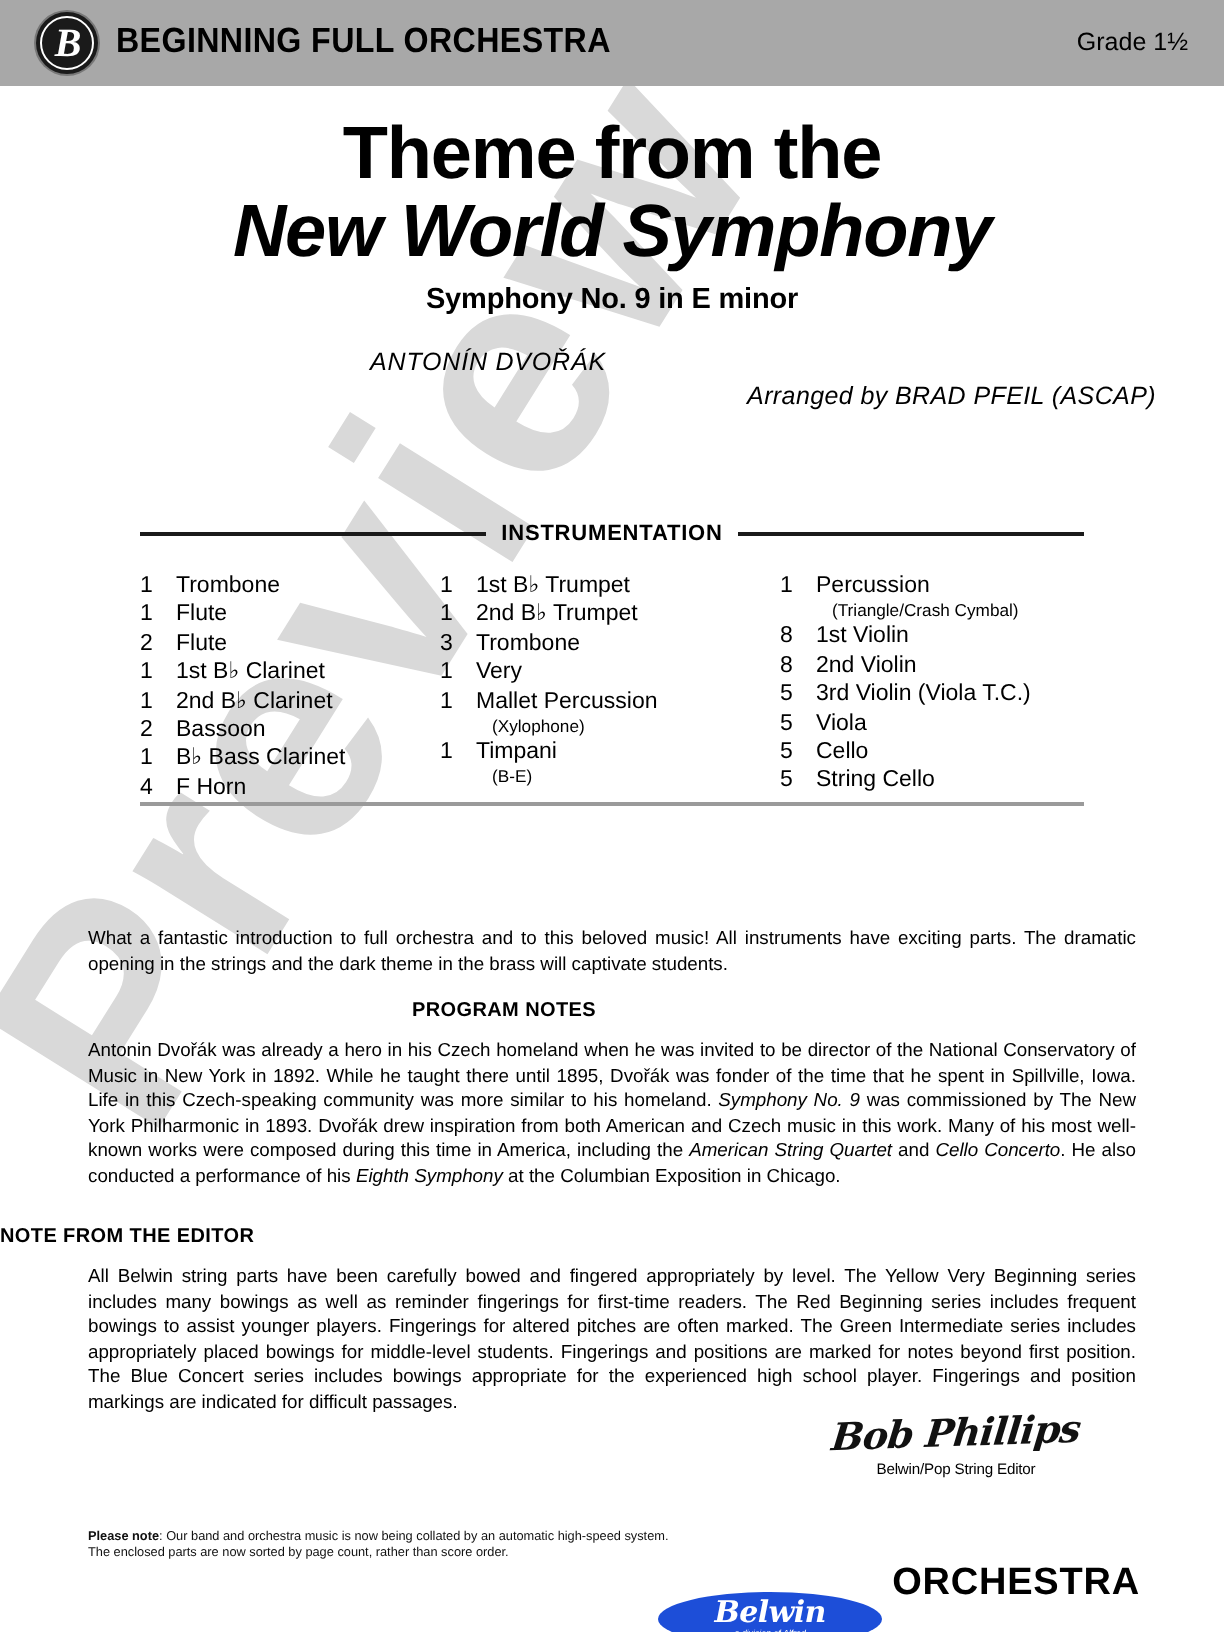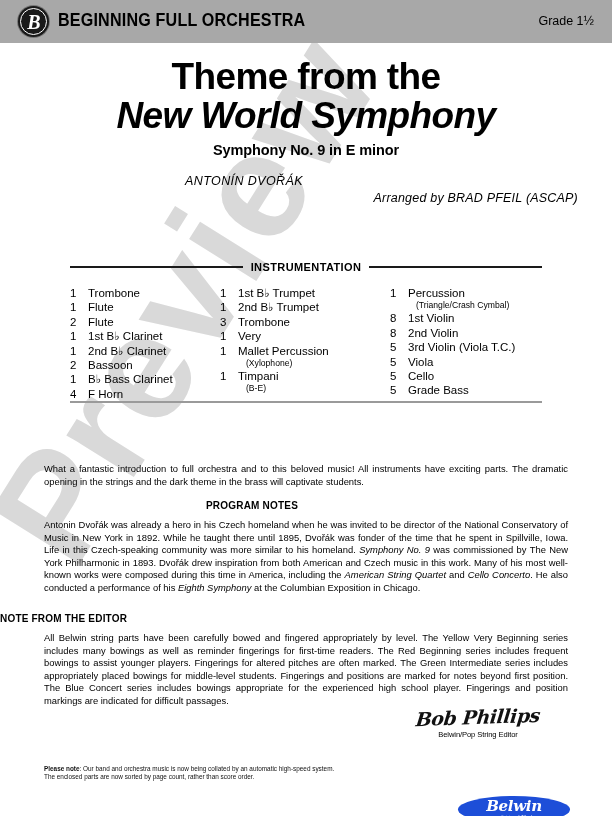--- a/index.html
+++ b/index.html
@@ -353,21 +353,21 @@
         <div class="instr-row">
           <span class="qty">5</span>
           <span class="nm">Viola</span>
         </div>
         <div class="instr-row">
           <span class="qty">5</span>
           <span class="nm">Cello</span>
         </div>
         <div class="instr-row">
           <span class="qty">5</span>
-          <span class="nm">Grade Bass</span>
+          <span class="nm">String Cello</span>
         </div>
       </div>
   </div>
 
   <div id="instr-bottom-rule"></div>
 
   <div class="body-text" id="intro-para">What a fantastic introduction to full orchestra and to this beloved music! All instruments have exciting parts. The dramatic opening in the strings and the dark theme in the brass will captivate students.</div>
 
   <div id="program-heading">PROGRAM NOTES</div>
   <div class="body-text" id="program-para"><span>Antonin Dvořák was already a hero in his Czech homeland when he was invited to be director of the National Conservatory of Music in New York in 1892. While he taught there until 1895, Dvořák was fonder of the time that he spent in Spillville, Iowa. Life in this Czech-speaking community was more similar to his homeland. </span><i>Symphony No. 9</i><span> was commissioned by The New York Philharmonic in 1893. Dvořák drew inspiration from both American and Czech music in this work. Many of his most well-known works were composed during this time in America, including the </span><i>American String Quartet</i><span> and </span><i>Cello Concerto</i><span>. He also conducted a performance of his </span><i>Eighth Symphony</i><span> at the Columbian Exposition in Chicago.</span></div>
@@ -383,20 +383,21 @@
   <div id="footer-note">
     <b>Please note</b><span>: Our band and orchestra music is now being collated by an automatic high-speed system.</span><br>
     <span>The enclosed parts are now sorted by page count, rather than score order.</span>
   </div>
 
   <div id="belwin-logo">
     <div class="oval">
       <div class="script">Belwin</div>
       <div class="division">a division of Alfred</div>
     </div>
+    <div class="orch">ORCHESTRA</div>
   </div>
 
 </div>
 
 <div id="header-band"></div>
 <div id="header-logo">
   <div class="b-ring"></div>
   <div class="b-glyph">B</div>
 </div>
 <div id="header-title">BEGINNING FULL ORCHESTRA</div>

